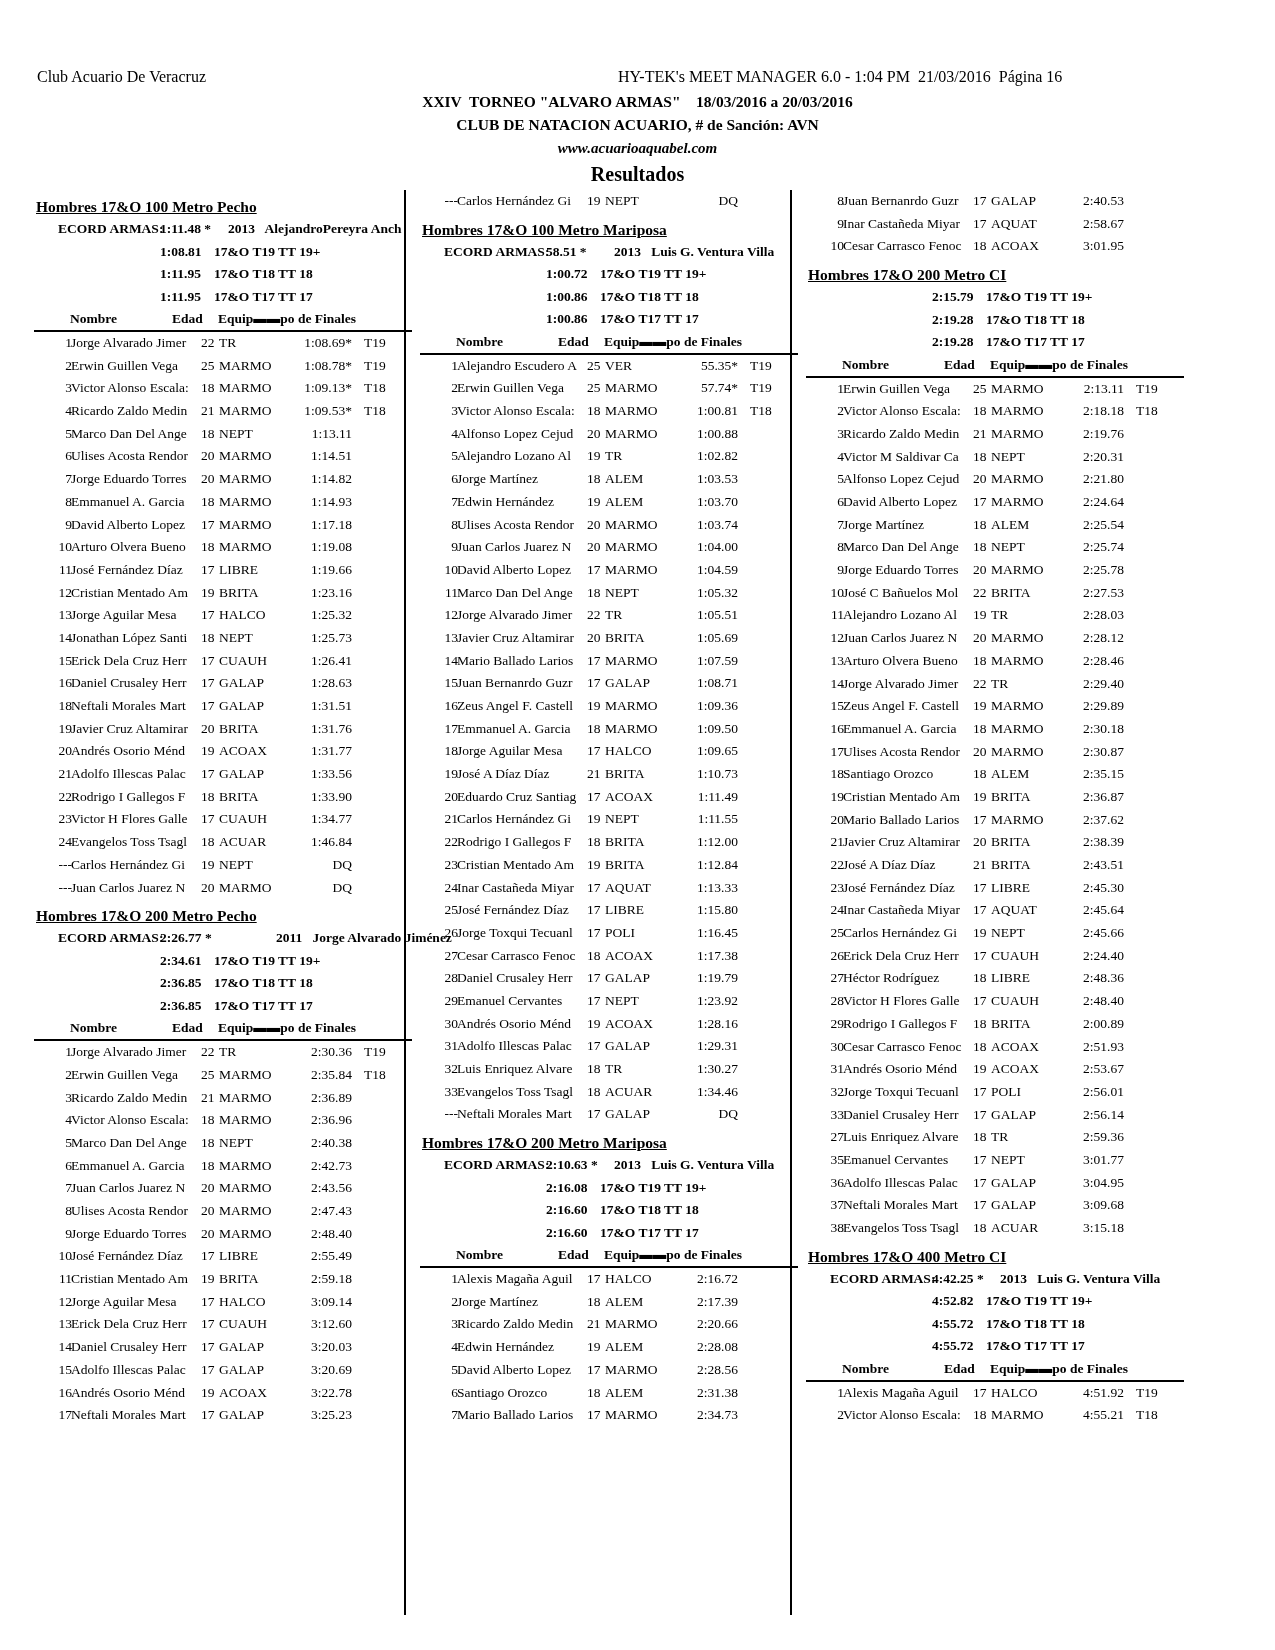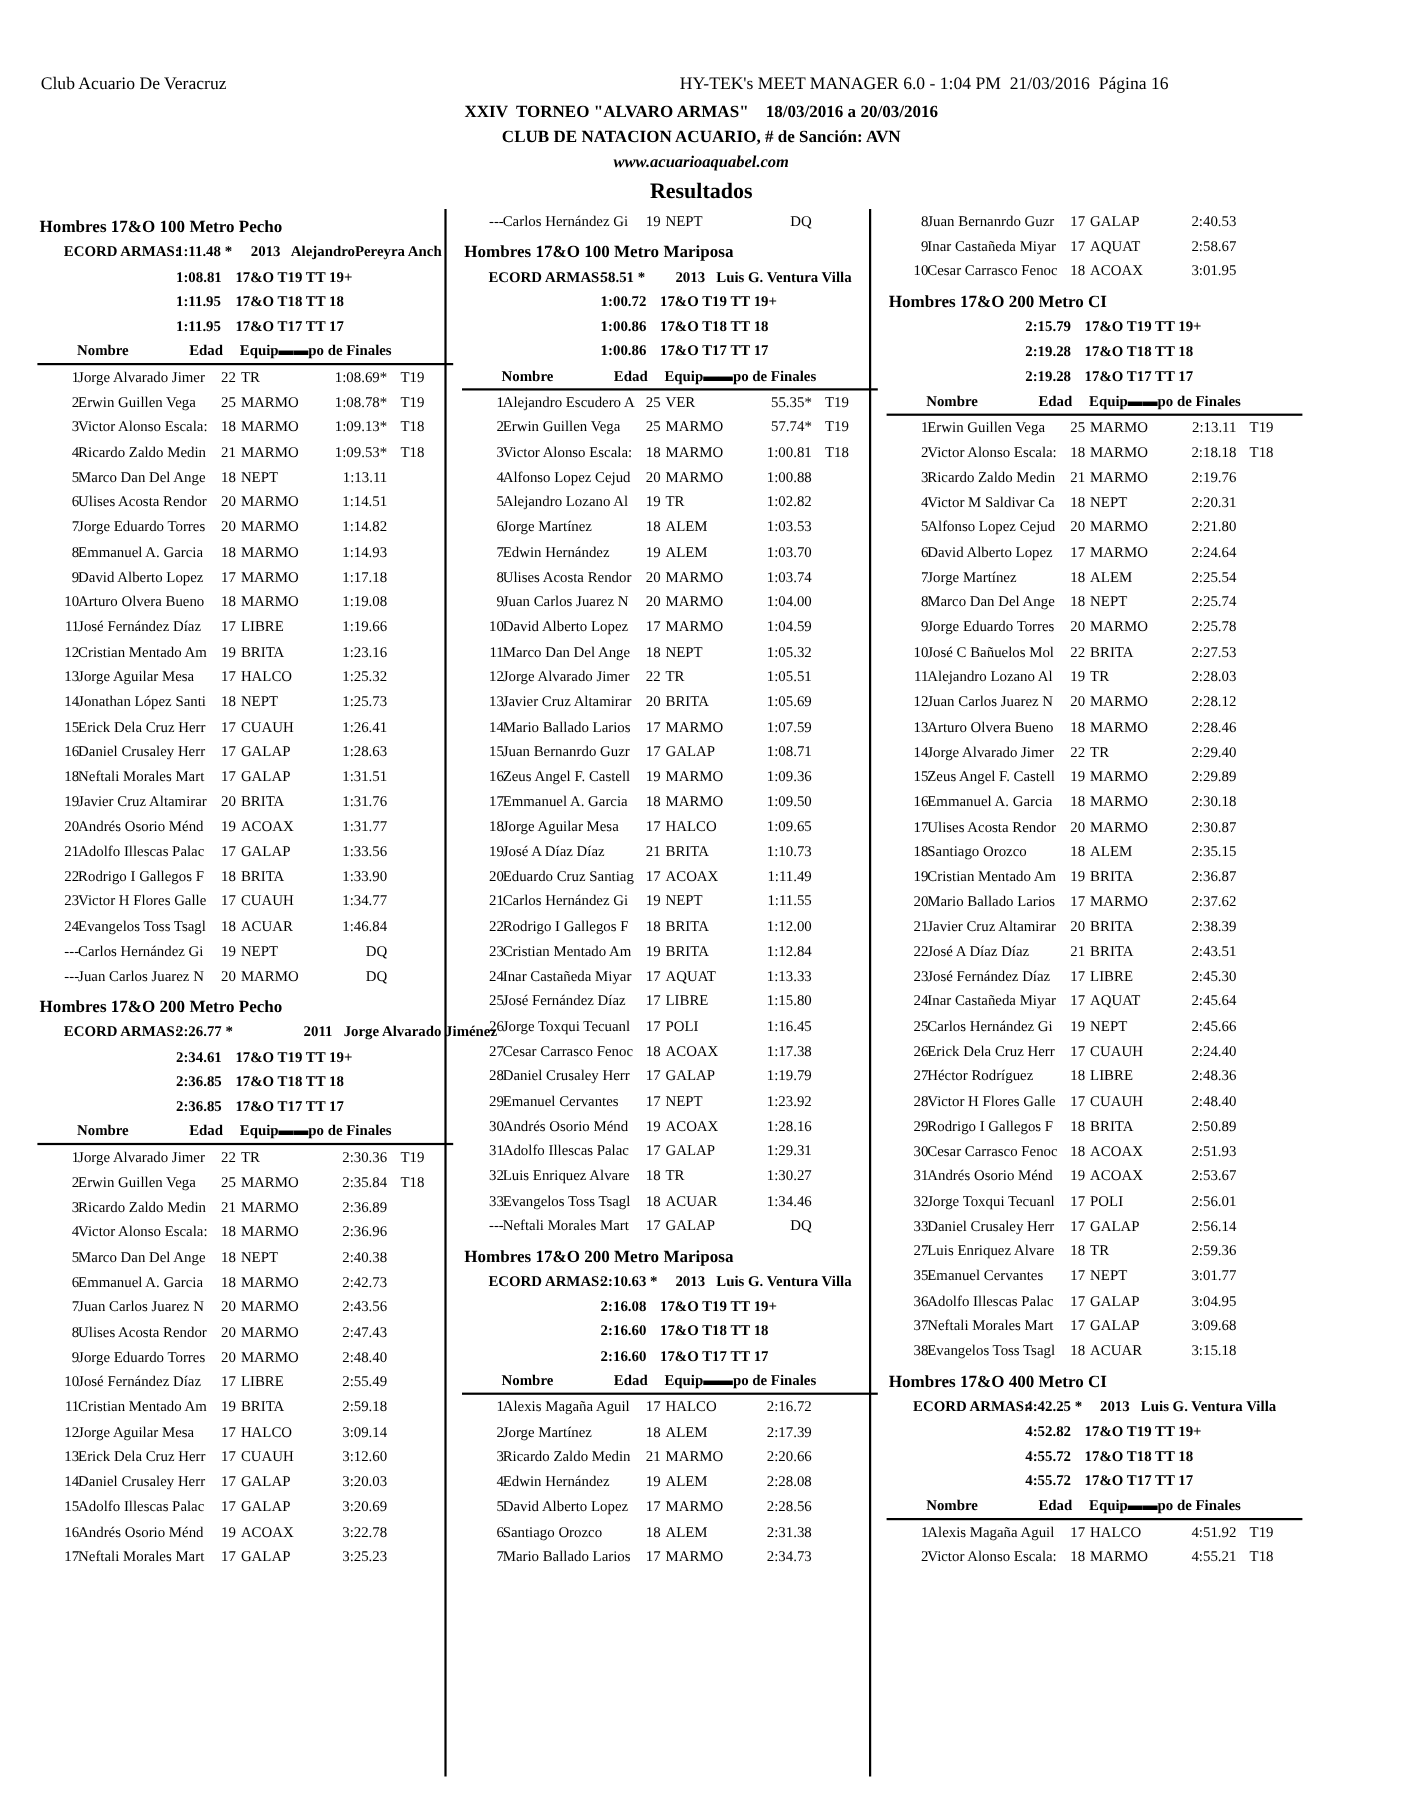--- a/index.html
+++ b/index.html
@@ -5,21 +5,21 @@
   html, body { margin:0; padding:0; background:#fff; }
   body { width:1275px; height:1650px; position:relative; overflow:hidden;
          font-family:"Liberation Serif", "DejaVu Serif", serif; color:#000; }
   .hdr-left { position:absolute; left:37px; top:68px; font-size:16px; }
   .hdr-right { position:absolute; left:618px; top:68px; font-size:16px; white-space:pre; }
   .center { position:absolute; left:0; width:1275px; text-align:center; font-weight:bold; }
   .t1 { top:93px; font-size:15.5px; white-space:pre; }
   .t2 { top:116px; font-size:15.5px; }
   .t3 { top:140px; font-size:15px;font-style:italic; }
   .t4 { top:163px; font-size:20px; }
-  .col { position:absolute; top:190px; width:378px; }
+  .col { position:absolute; top:190px; width:378px;text-decoration:underline; }
   #col1 { left:34px; }
   #col2 { left:420px; }
   #col3 { left:806px; }
   .vline { position:absolute; width:2px; background:#000; top:190px; height:1425px; }
   .event { margin-top:6px; }
   .ev-title { font-weight:bold; font-size:15.5px; height:22px; line-height:22px; padding-left:2px; white-space:nowrap; }
   .rec { height:22.5px; line-height:22.5px; font-weight:bold; font-size:13.5px; white-space:nowrap; position:relative; }
   .rec .lbl { position:absolute; left:0;margin-left:24px; }
   .rec .time { position:absolute; left:126px; }
   .rec .desc { position:absolute; left:180px; }
@@ -1101,21 +1101,21 @@
         <span class="r-age">17</span>
         <span class="r-team">CUAUH</span>
         <span class="r-time">2:48.40</span>
         <span class="r-flag"></span>
       </div>
       <div class="row">
         <span class="r-place">29</span>
         <span class="r-name">Rodrigo I Gallegos F</span>
         <span class="r-age">18</span>
         <span class="r-team">BRITA</span>
-        <span class="r-time">2:50.89</span>
+        <span class="r-time">2:00.89</span>
         <span class="r-flag"></span>
       </div>
       <div class="row">
         <span class="r-place">30</span>
         <span class="r-name">Cesar Carrasco Fenoc</span>
         <span class="r-age">18</span>
         <span class="r-team">ACOAX</span>
         <span class="r-time">2:51.93</span>
         <span class="r-flag"></span>
       </div>

